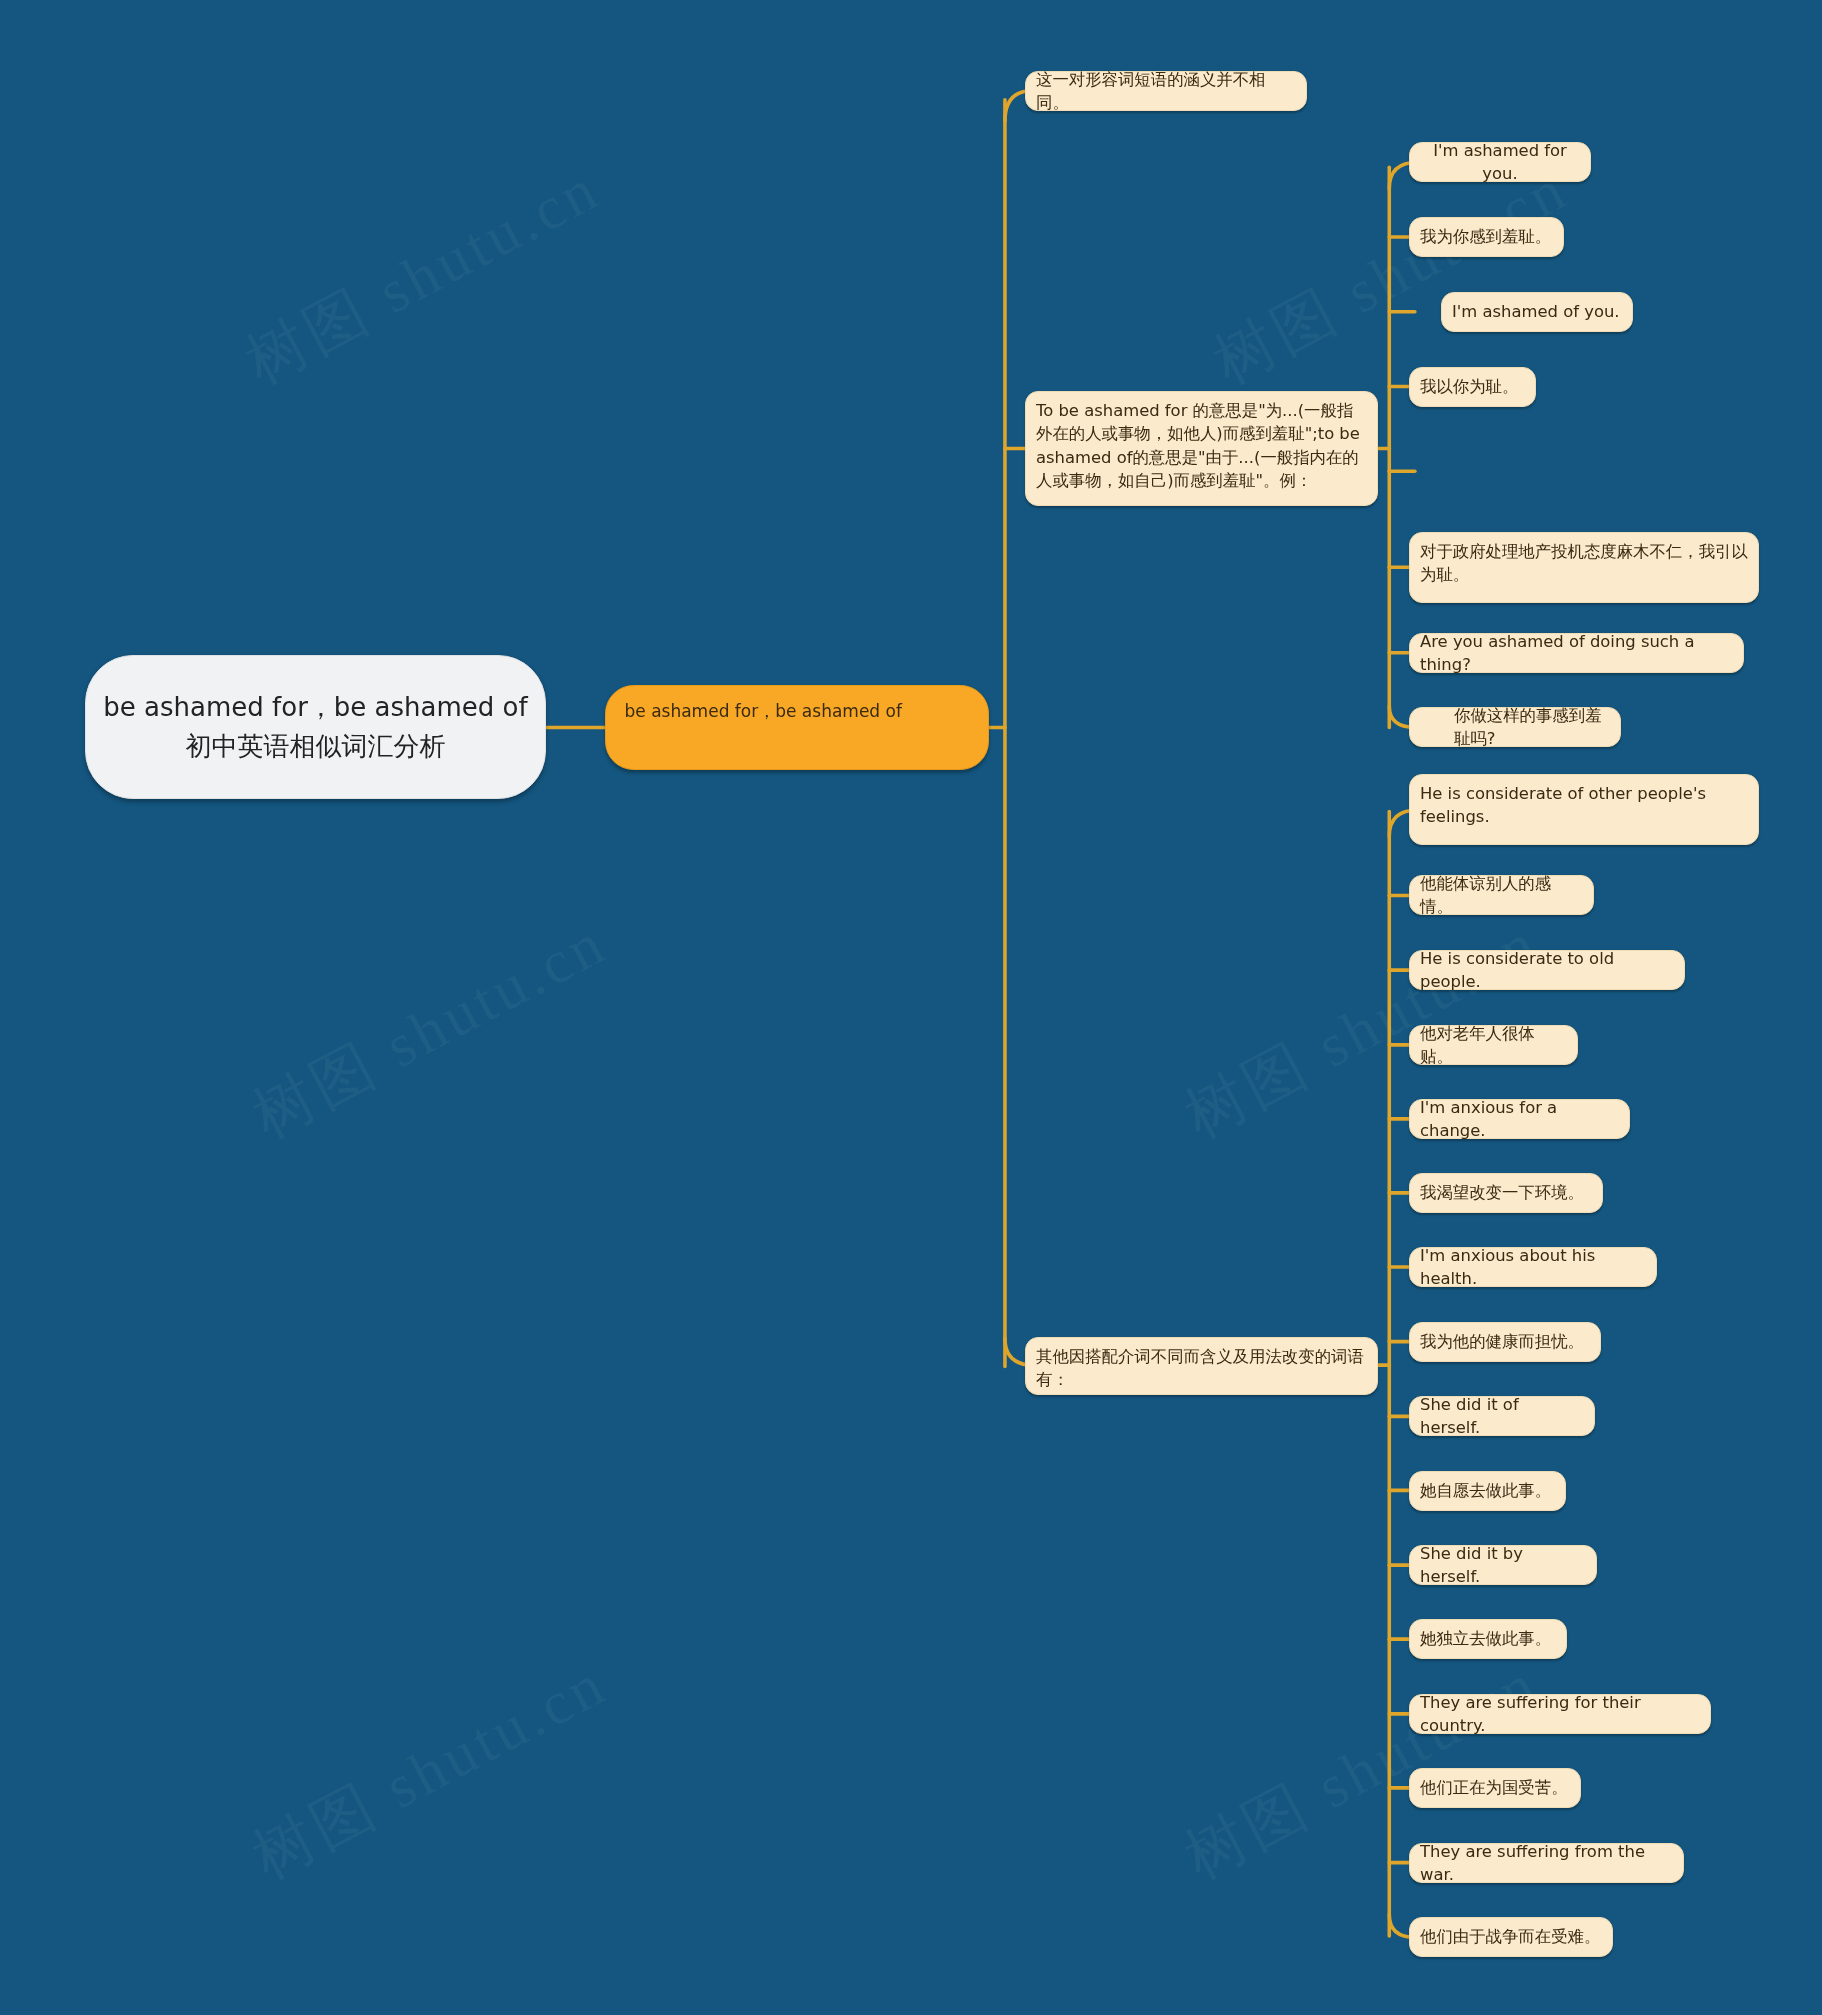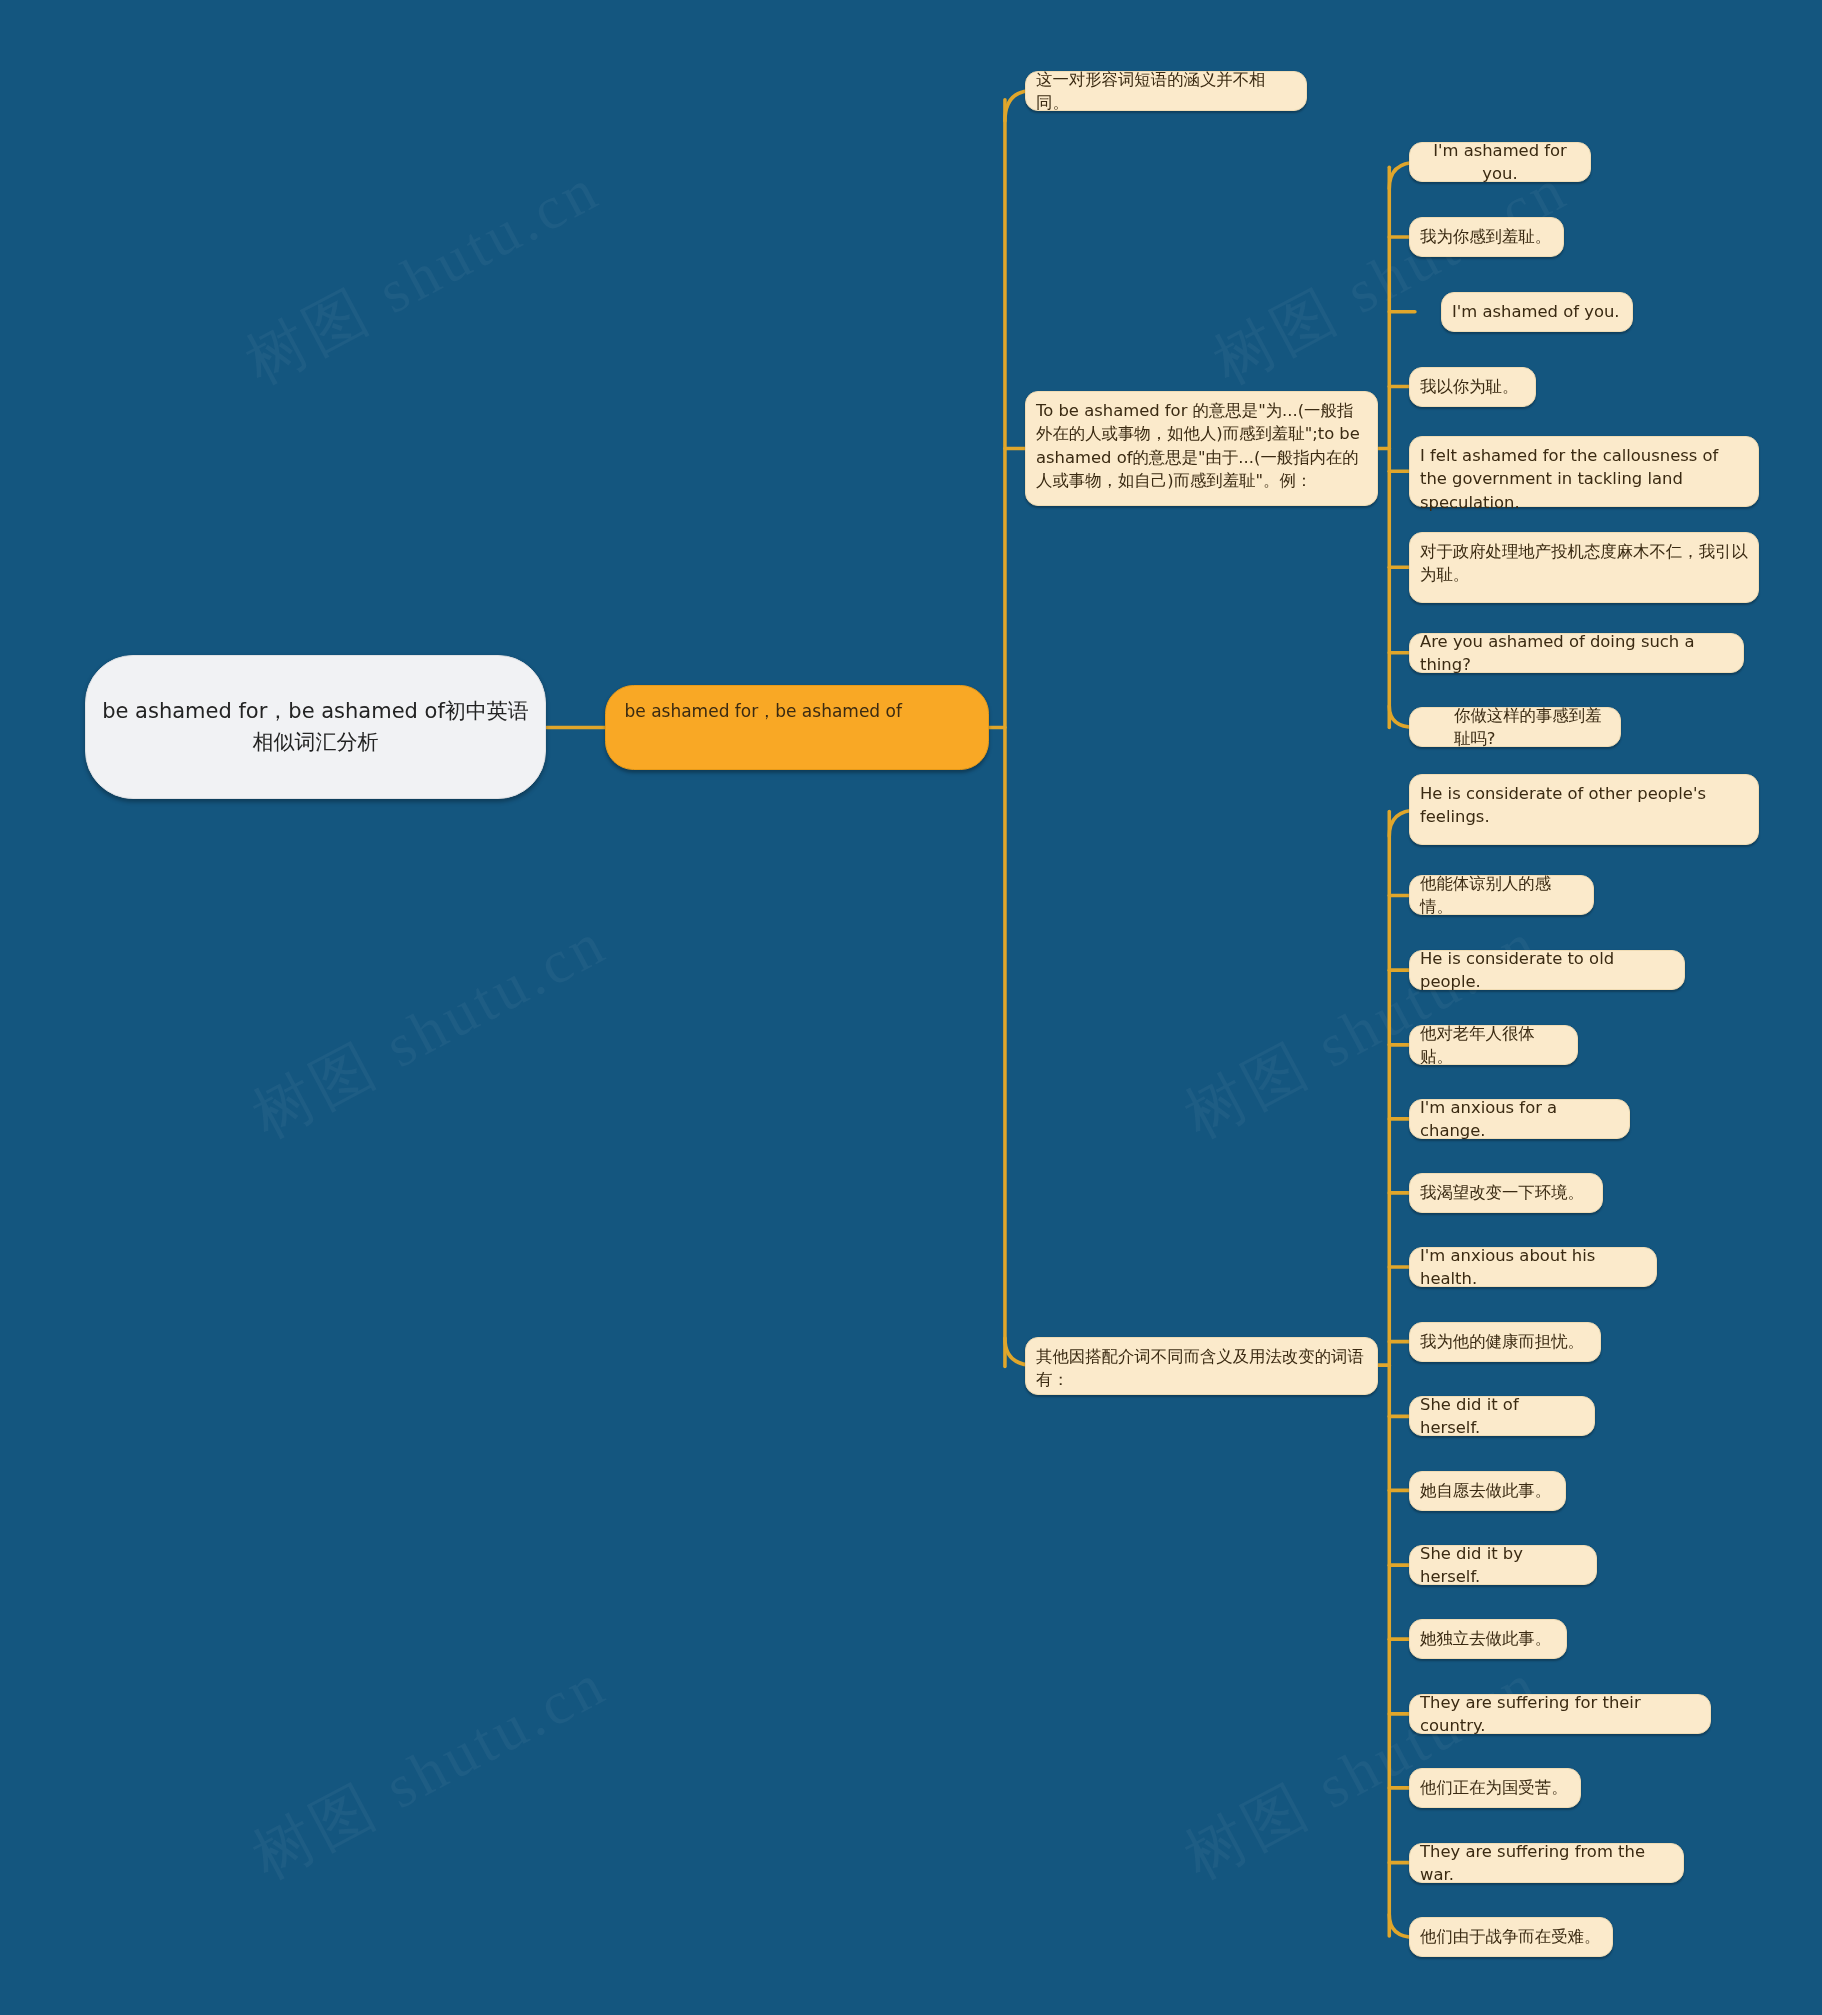--- a/index.html
+++ b/index.html
@@ -67,21 +67,21 @@
     font-size:17px;
     padding:13px 18.5px;
     align-items:flex-start;
     box-shadow:0 2.1px 3.6px rgba(0,0,0,0.3);
   }
   .root{
     background:#f1f2f4;
     border:0.7px solid #dfe1e4;
     border-radius:48px;
     color:#232323;
-    font-size:21px;
+    font-size:26px;
     text-align:center;
     justify-content:center;
     line-height:1.5;
     box-shadow:0 2.1px 4.3px rgba(0,0,0,0.3);
   }
   .cn{font-family:"DejaVu Sans","Liberation Sans",sans-serif;}
 </style>
 </head>
 <body>
 
@@ -167,23 +167,20 @@
   </div>
   <div class="node leaf cn" style="left:1409px;top:217px;width:155px;height:40px;">
     <span>我为你感到羞耻。</span>
   </div>
   <div class="node leaf cn" style="left:1409px;top:292px;width:192px;height:40px;margin-left:32px;">
     <span>I'm ashamed of you.</span>
   </div>
   <div class="node leaf cn" style="left:1409px;top:367px;width:127px;height:40px;">
     <span>我以你为耻。</span>
   </div>
-  <div class="node leaf cn" style="left:1409px;top:436px;width:350px;height:71px;align-items:flex-start;">
-    <span>I felt ashamed for the callousness of the government in tackling land speculation.</span>
-  </div>
   <div class="node leaf cn" style="left:1409px;top:532px;width:350px;height:71px;align-items:flex-start;">
     <span>对于政府处理地产投机态度麻木不仁，我引以为耻。</span>
   </div>
   <div class="node leaf cn" style="left:1409px;top:633px;width:335px;height:40px;">
     <span>Are you ashamed of doing such a thing?</span>
   </div>
   <div class="node leaf cn" style="left:1409px;top:707px;width:212px;height:40px;padding-left:44px;">
     <span>你做这样的事感到羞耻吗?</span>
   </div>
 

